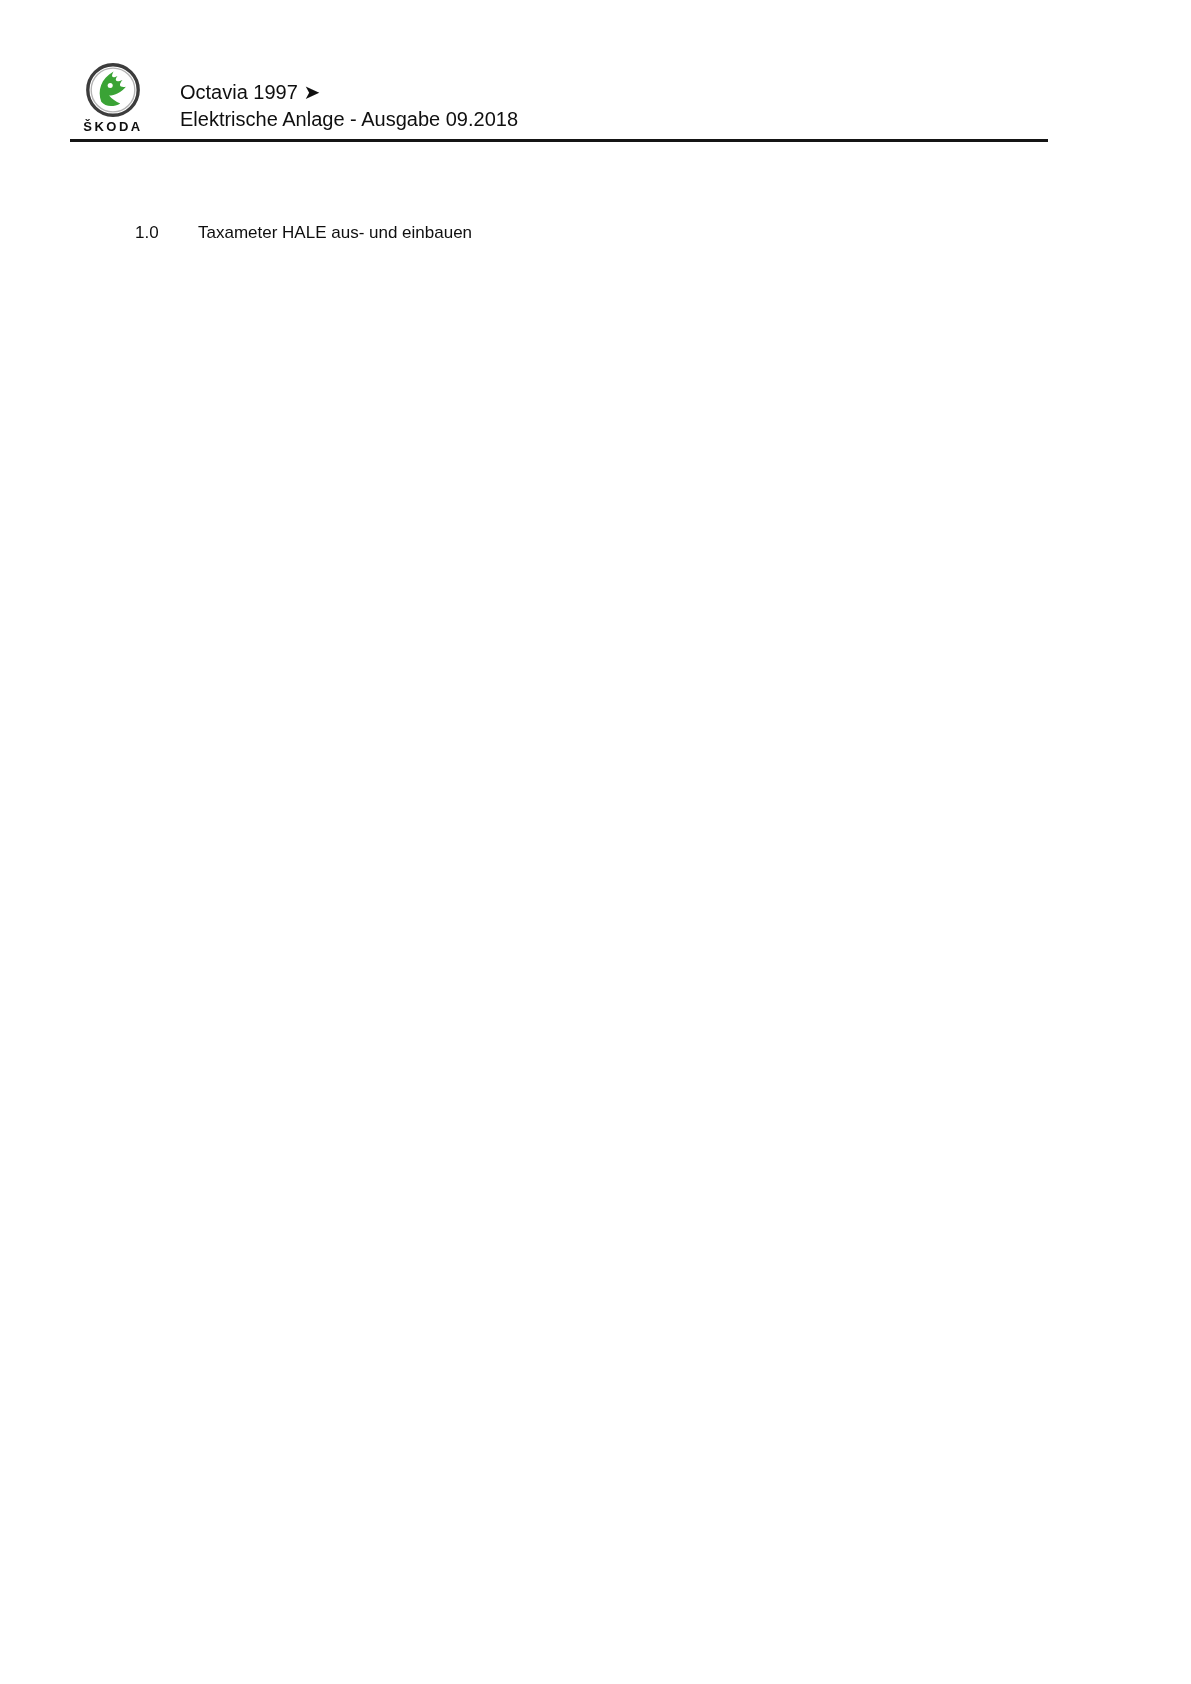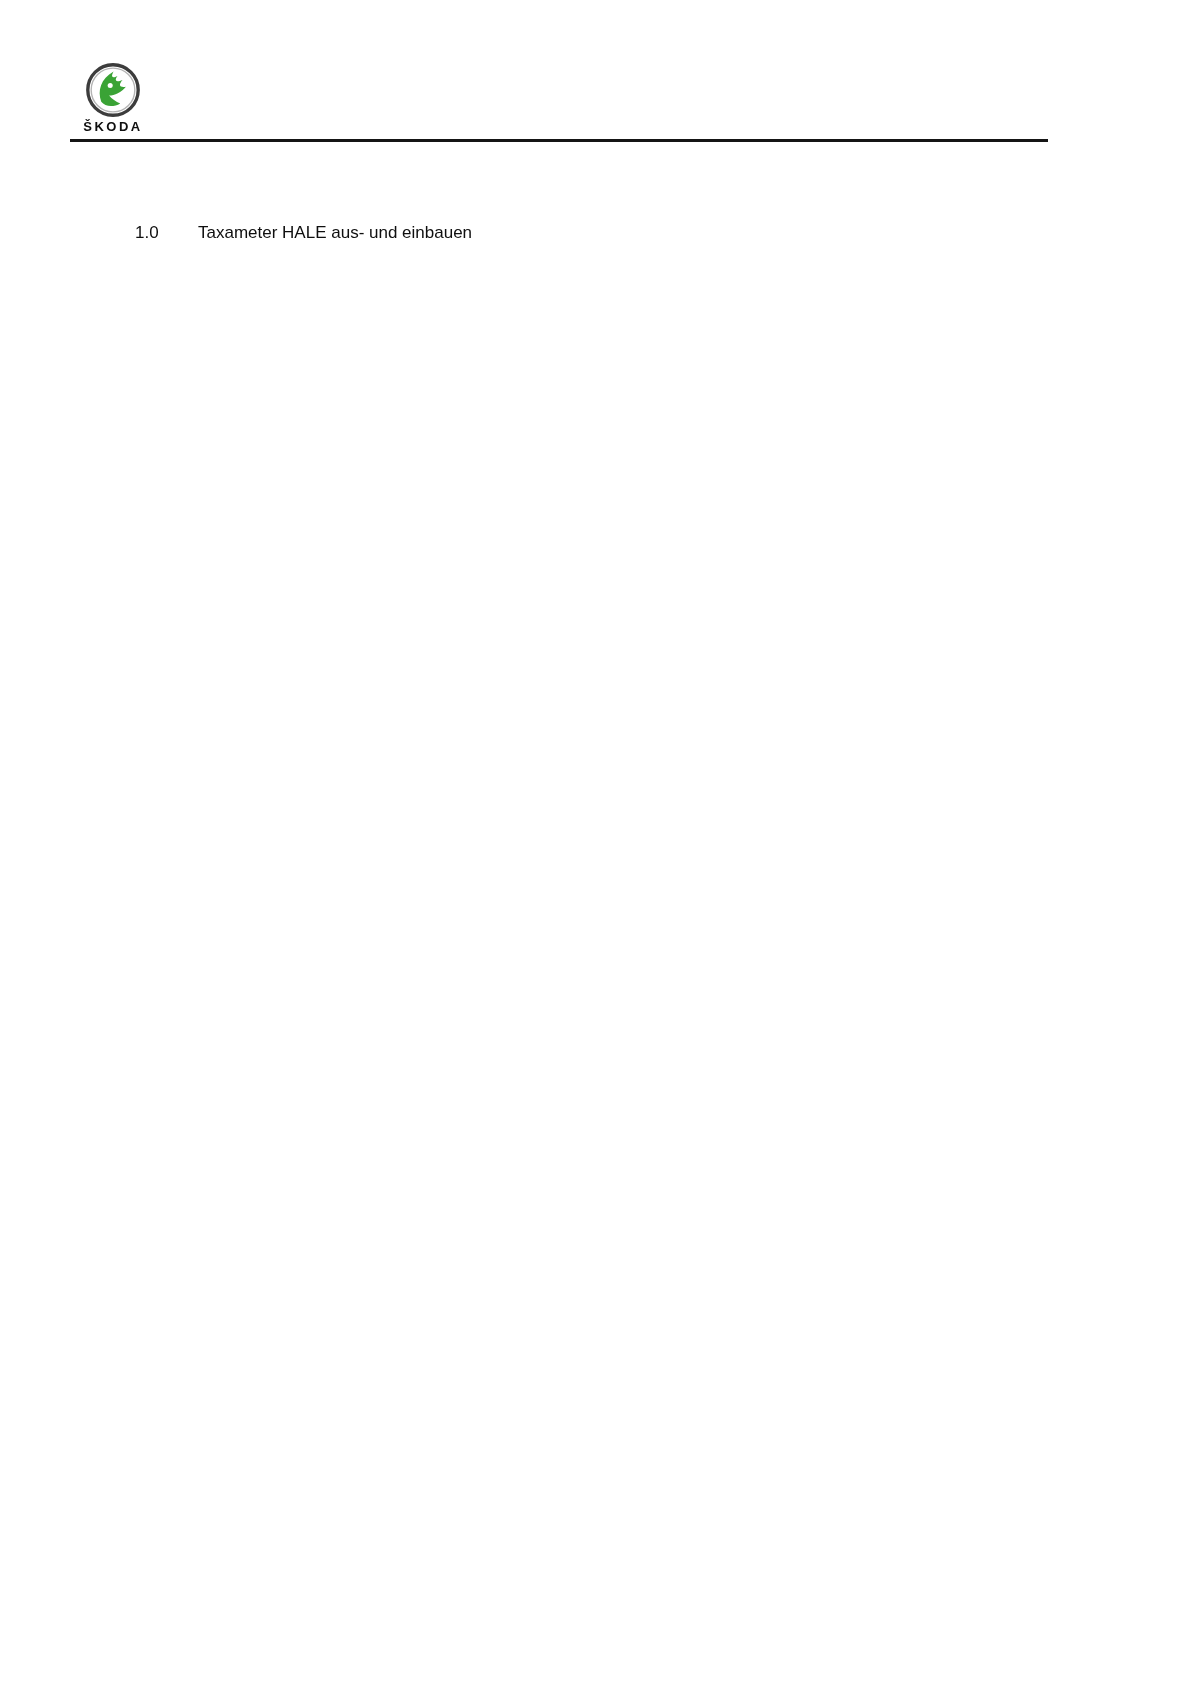--- a/index.html
+++ b/index.html
@@ -49,20 +49,24 @@
           <circle cx="50" cy="50" r="45" fill="#ffffff" stroke="#3c3c3c" stroke-width="6"></circle>
           <circle cx="50" cy="50" r="39" fill="none" stroke="#b4b4b4" stroke-width="2.5"></circle>
           <path d="M29 71 C22 51 28 30 51 17 C46 26 48 30 58 25 C52 33 55 37 67 32
                    C59 41 62 46 73 44 C65 54 53 60 43 60 C48 66 55 71 63 74
                    C51 81 36 80 29 71 Z" fill="#3aa335"></path>
           <circle cx="45" cy="42" r="4.5" fill="#ffffff"></circle>
         </svg>
       </span>
       <div class="brand">ŠKODA</div>
     </div>
+    <div class="titles">
+      <div>Octavia 1997 ➤</div>
+      <div>Elektrische Anlage - Ausgabe 09.2018</div>
+    </div>
   </div>
   <hr class="header-rule">
 
   <div class="toc" id="toc-root">
       <div class="row">
         <span class="num">1.0</span>
         <span class="title">Taxameter HALE aus- und einbauen</span>
         <span class="dots"></span>
         <span class="page">52</span>
       </div>

